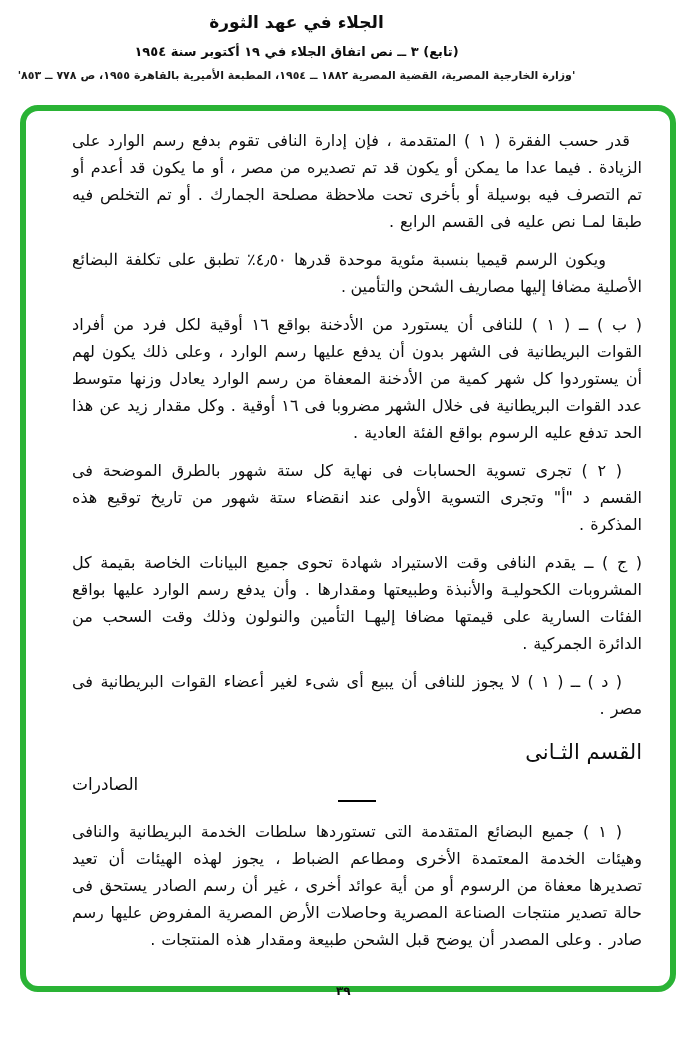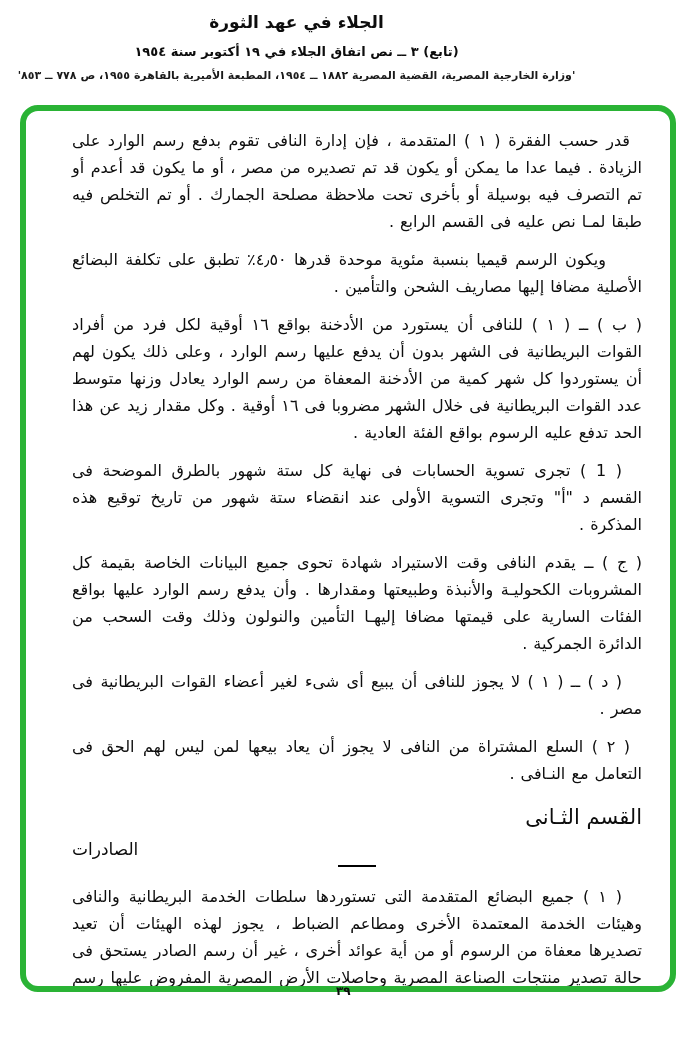--- a/index.html
+++ b/index.html
@@ -38,21 +38,21 @@
   .body-text { direction: rtl; }
   .body-text p {
     font-size: 16px;
     line-height: 27px;
     text-align: justify;
     margin-bottom: 11px;
     word-spacing: 1px;
   }
   .ind-sm { text-indent: 12px; }
   .ind-md { text-indent: 20px; }
-  .ind-lg { text-indent: 36px; }
+  .ind-lg { text-indent: 36px; font-family: Liberation Serif, serif; }
 
   
   .section-heading {
     direction: rtl; text-align: right;
     font-size: 21px;
     margin: 18px 0 10px 0;
   }
   .section-subheading {
     direction: rtl; text-align: left;
     font-size: 17px;
@@ -84,27 +84,26 @@
 
   <div class="frame">
     <div class="body-text">
 
       <p class="ind-sm">قدر حسب الفقرة ( ١ ) المتقدمة ، فإن إدارة النافى تقوم بدفع رسم الوارد على الزيادة . فيما عدا ما يمكن أو يكون قد تم تصديره من مصر ، أو ما يكون قد أعدم أو تم التصرف فيه بوسيلة أو بأخرى تحت ملاحظة مصلحة الجمارك . أو تم التخلص فيه طبقا لمـا نص عليه فى القسم الرابع .</p>
 
       <p class="ind-lg">ويكون الرسم قيميا بنسبة مئوية موحدة قدرها ٤٫٥٠٪ تطبق على تكلفة البضائع الأصلية مضافا إليها مصاريف الشحن والتأمين .</p>
 
       <p>( ب ) ــ ( ١ ) للنافى أن يستورد من الأدخنة بواقع ١٦ أوقية لكل فرد من أفراد القوات البريطانية فى الشهر بدون أن يدفع عليها رسم الوارد ، وعلى ذلك يكون لهم أن يستوردوا كل شهر كمية من الأدخنة المعفاة من رسم الوارد يعادل وزنها متوسط عدد القوات البريطانية فى خلال الشهر مضروبا فى ١٦ أوقية . وكل مقدار زيد عن هذا الحد تدفع عليه الرسوم بواقع الفئة العادية .</p>
 
-      <p class="ind-md">( 1 ) تجرى تسوية الحسابات فى نهاية كل ستة شهور بالطرق الموضحة فى القسم د "أ" وتجرى التسوية الأولى عند انقضاء ستة شهور من تاريخ توقيع هذه المذكرة .</p>
+      <p class="ind-md">( ٢ ) تجرى تسوية الحسابات فى نهاية كل ستة شهور بالطرق الموضحة فى القسم د "أ" وتجرى التسوية الأولى عند انقضاء ستة شهور من تاريخ توقيع هذه المذكرة .</p>
 
       <p>( ج ) ــ يقدم النافى وقت الاستيراد شهادة تحوى جميع البيانات الخاصة بقيمة كل المشروبات الكحوليـة والأنبذة وطبيعتها ومقدارها . وأن يدفع رسم الوارد عليها بواقع الفئات السارية على قيمتها مضافا إليهـا التأمين والنولون وذلك وقت السحب من الدائرة الجمركية .</p>
 
       <p class="ind-md">( د ) ــ ( ١ ) لا يجوز للنافى أن يبيع أى شىء لغير أعضاء القوات البريطانية فى مصر .</p>
 
-      <p class="ind-sm">( ٢ ) السلع المشتراة من النافى لا يجوز أن يعاد بيعها لمن ليس لهم الحق فى التعامل مع النـافى .</p>
 
       <div class="section-heading">القسم الثـانى</div>
 
       <div class="section-subheading">الصادرات</div>
       <div class="subheading-rule"></div>
 
       <p class="ind-md">( ١ ) جميع البضائع المتقدمة التى تستوردها سلطات الخدمة البريطانية والنافى وهيئات الخدمة المعتمدة الأخرى ومطاعم الضباط ، يجوز لهذه الهيئات أن تعيد تصديرها معفاة من الرسوم أو من أية عوائد أخرى ، غير أن رسم الصادر يستحق فى حالة تصدير منتجات الصناعة المصرية وحاصلات الأرض المصرية المفروض عليها رسم صادر . وعلى المصدر أن يوضح قبل الشحن طبيعة ومقدار هذه المنتجات .</p>
 
     </div>
   </div>

